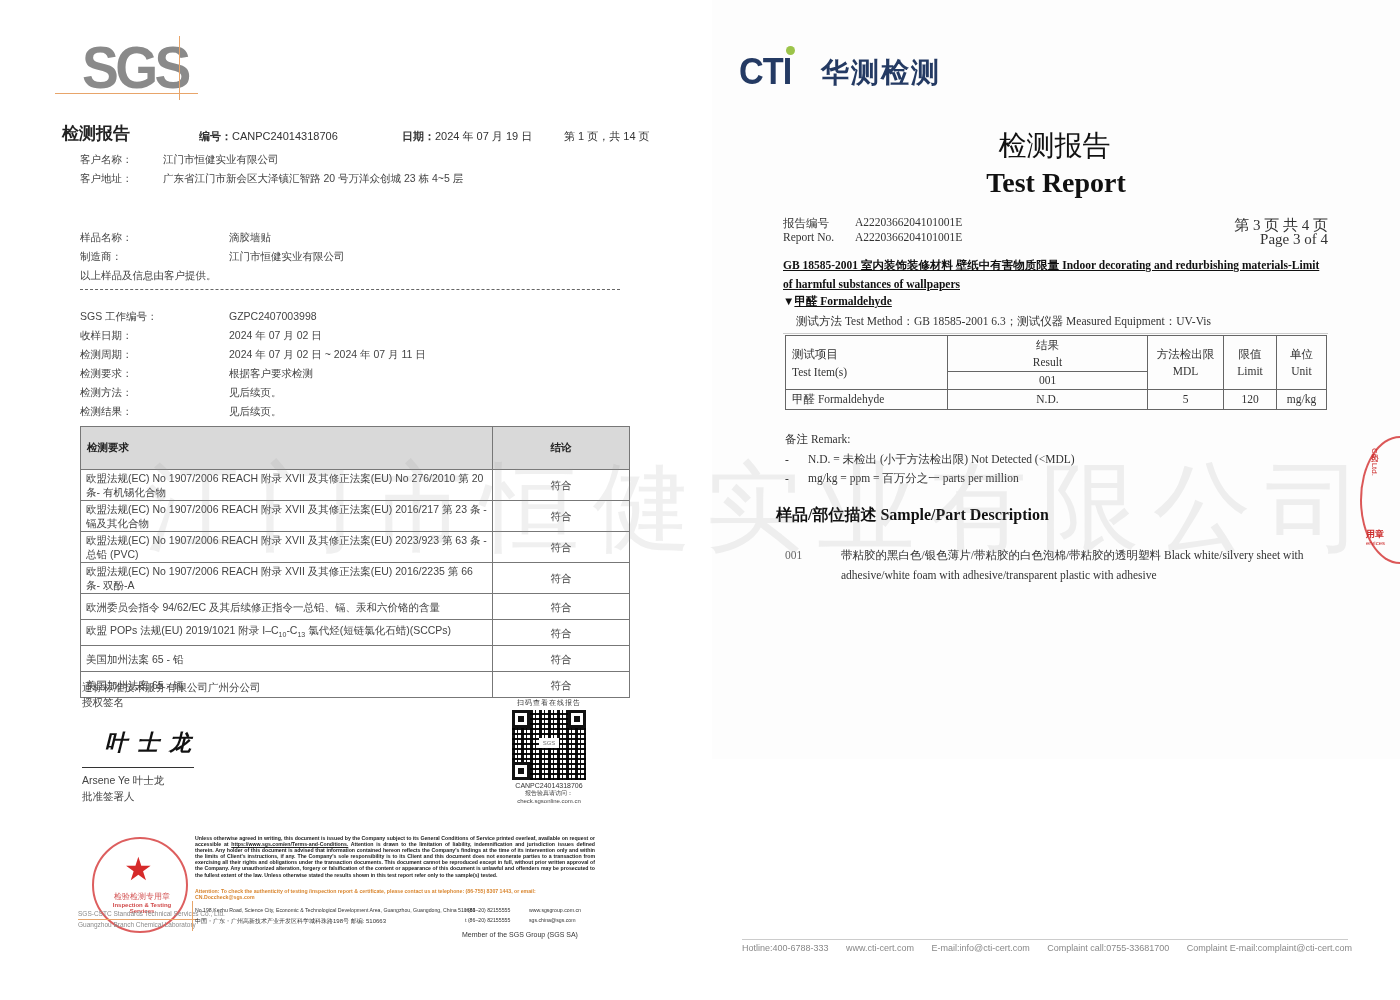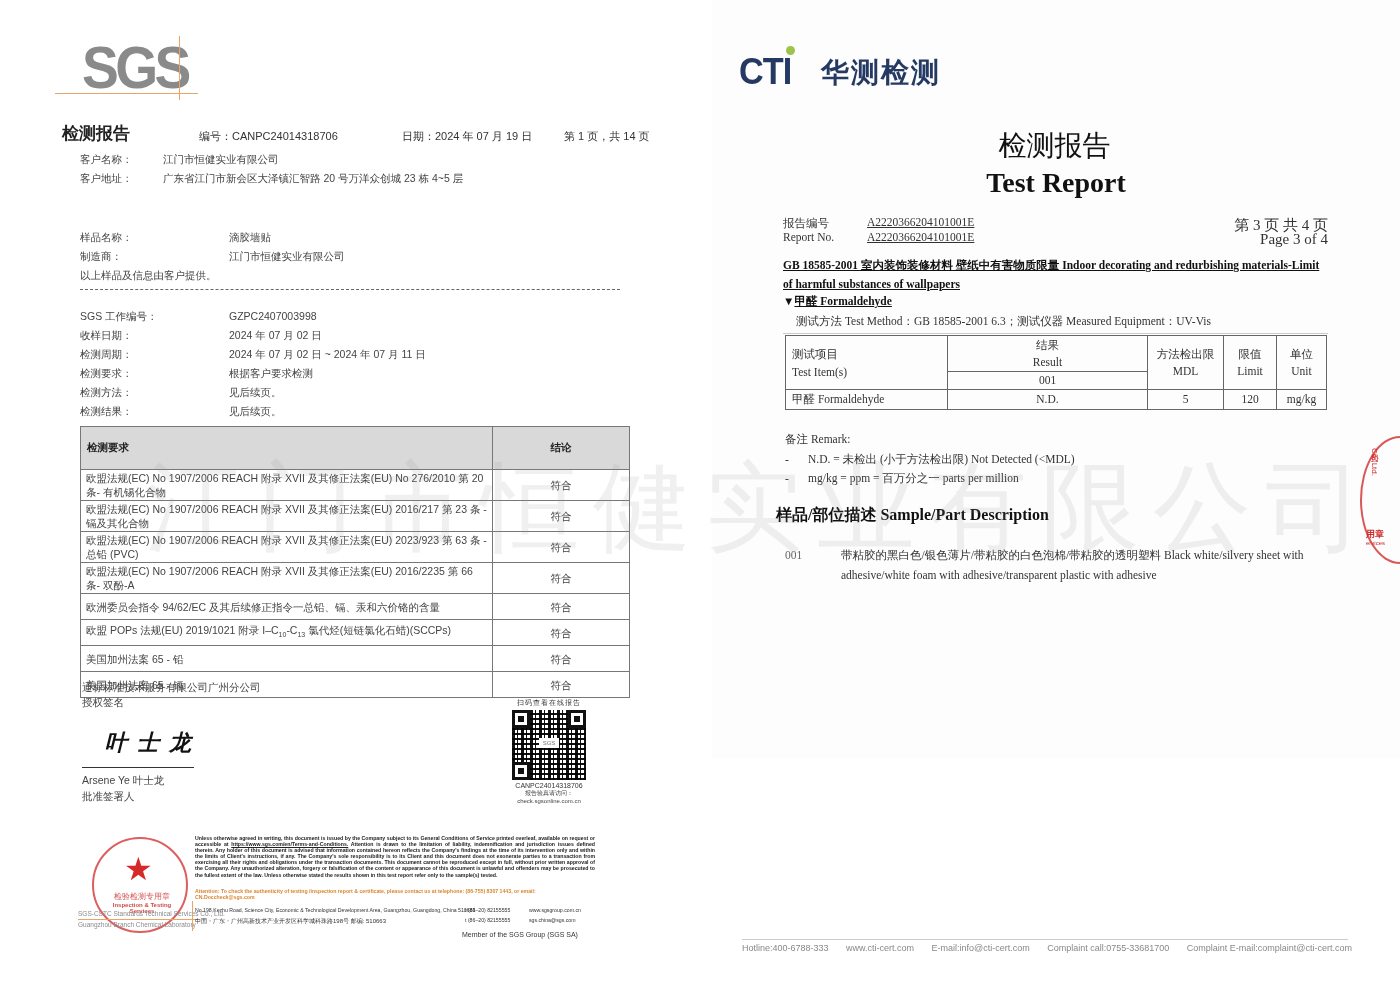--- a/index.html
+++ b/index.html
@@ -9,21 +9,21 @@
     
     .sgs-page { position: absolute; left: 0; top: 0; width: 705px; height: 1000px; background: #fff; }
     .sgs-logo { position: absolute; left: 55px; top: 36px; width: 145px; height: 70px; }
     .sgs-logo .txt { position: absolute; left: 27px; top: 2px; font-family: "Liberation Sans", sans-serif; font-weight: bold; font-size: 60px; letter-spacing: -4px; color: #8a8a8a; transform: scaleX(0.92); transform-origin: left top; line-height: 60px; }
     .sgs-logo .hline { position: absolute; left: 0; top: 57px; width: 143px; height: 1px; background: #e8a56a; }
     .sgs-logo .vline { position: absolute; left: 124px; top: 0; width: 1px; height: 64px; background: #e8a56a; }
 
     .sgs-title-row { position: absolute; left: 62px; top: 122px; width: 600px; height: 24px; }
     .sgs-title { position: absolute; left: 0; top: 0; font-size: 17px; font-weight: bold; color: #222; font-family: "DejaVu Sans", sans-serif; }
     .sgs-meta { position: absolute; top: 7px; font-size: 11px; color: #333; }
-    .sgs-meta b { font-weight: normal; padding-left: 16px; }
+    .sgs-meta b { font-weight: bold; padding-left: 16px; }
 
     .kv { position: absolute; font-size: 10.5px; color: #444; white-space: nowrap; }
     .kv .k { position: absolute; left: 0; }
     .kv .v { position: absolute; }
 
     .dash-line { position: absolute; left: 80px; top: 289px; width: 540px; border-top: 1px dashed #666; }
 
     .req-table { position: absolute; left: 80px; top: 426px; width: 550px; border-collapse: collapse; font-size: 10.5px; color: #444; }
     .req-table th { background: #d9d9d9; font-weight: bold; text-align: left; padding: 14px 6px; border: 1px solid #777; height: 16px; color: #222; }
     .req-table th.c { text-align: center; }
@@ -72,21 +72,21 @@
     .cti-logo { position: absolute; left: 27px; top: 48px; height: 44px; }
     .cti-logo .cti { position: absolute; left: 0; top: 5px; font-size: 36px; font-weight: bold; color: #243a63; font-family: "Liberation Sans", sans-serif; letter-spacing: -1px; line-height: 38px; transform: scaleX(0.95); transform-origin: left; }
     .cti-logo .dot { position: absolute; left: 47px; top: -2px; width: 9px; height: 9px; border-radius: 50%; background: #9cc44a; }
     .cti-logo .cn { position: absolute; left: 82px; top: 8px; font-size: 28px; font-weight: bold; color: #243a63; font-family: "DejaVu Sans", sans-serif; letter-spacing: 2px; line-height: 34px; white-space: nowrap; }
 
     .cti-title-cn { position: absolute; left: 0; top: 127px; width: 688px; text-align: center; padding-right: 3px; font-size: 28px; font-family: "DejaVu Serif", serif; color: #111; padding-left: 0; }
     .cti-title-en { position: absolute; left: 0; top: 167px; width: 688px; text-align: center; font-size: 28px; font-weight: bold; font-family: "Liberation Serif", serif; color: #111; }
 
     .rno { position: absolute; left: 71px; font-size: 11.5px; font-family: "Liberation Serif", serif; color: #333; white-space: nowrap; }
     .rno .k { position: absolute; left: 0; }
-    .rno .v { position: absolute; left: 84px; text-decoration: underline; }
+    .rno .v { position: absolute; left: 72px; }
     .pg { position: absolute; right: 72px; font-size: 15px; font-family: "Liberation Serif", serif; color: #333; text-align: right; white-space: nowrap; }
 
     .std-title { position: absolute; left: 71px; top: 256px; width: 545px; font-family: "Liberation Serif", serif; font-size: 11.5px; font-weight: bold; color: #111; line-height: 19px; text-decoration: underline; }
     .formal-head { position: absolute; left: 71px; top: 294px; font-family: "Liberation Serif", serif; font-size: 11.5px; font-weight: bold; color: #111; }
     .formal-head .u { text-decoration: underline; }
     .method { position: absolute; left: 84px; top: 314px; font-family: "Liberation Serif", serif; font-size: 11.5px; color: #333; white-space: nowrap; }
     .method-line { position: absolute; left: 71px; top: 333px; width: 545px; height: 1px; background: #ccc; }
 
     .res-table { position: absolute; left: 73px; top: 335px; width: 542px; border-collapse: collapse; font-family: "Liberation Serif", serif; font-size: 11.5px; color: #333; }
     .res-table td { border: 1px solid #666; padding: 0 6px; line-height: 17px; }

